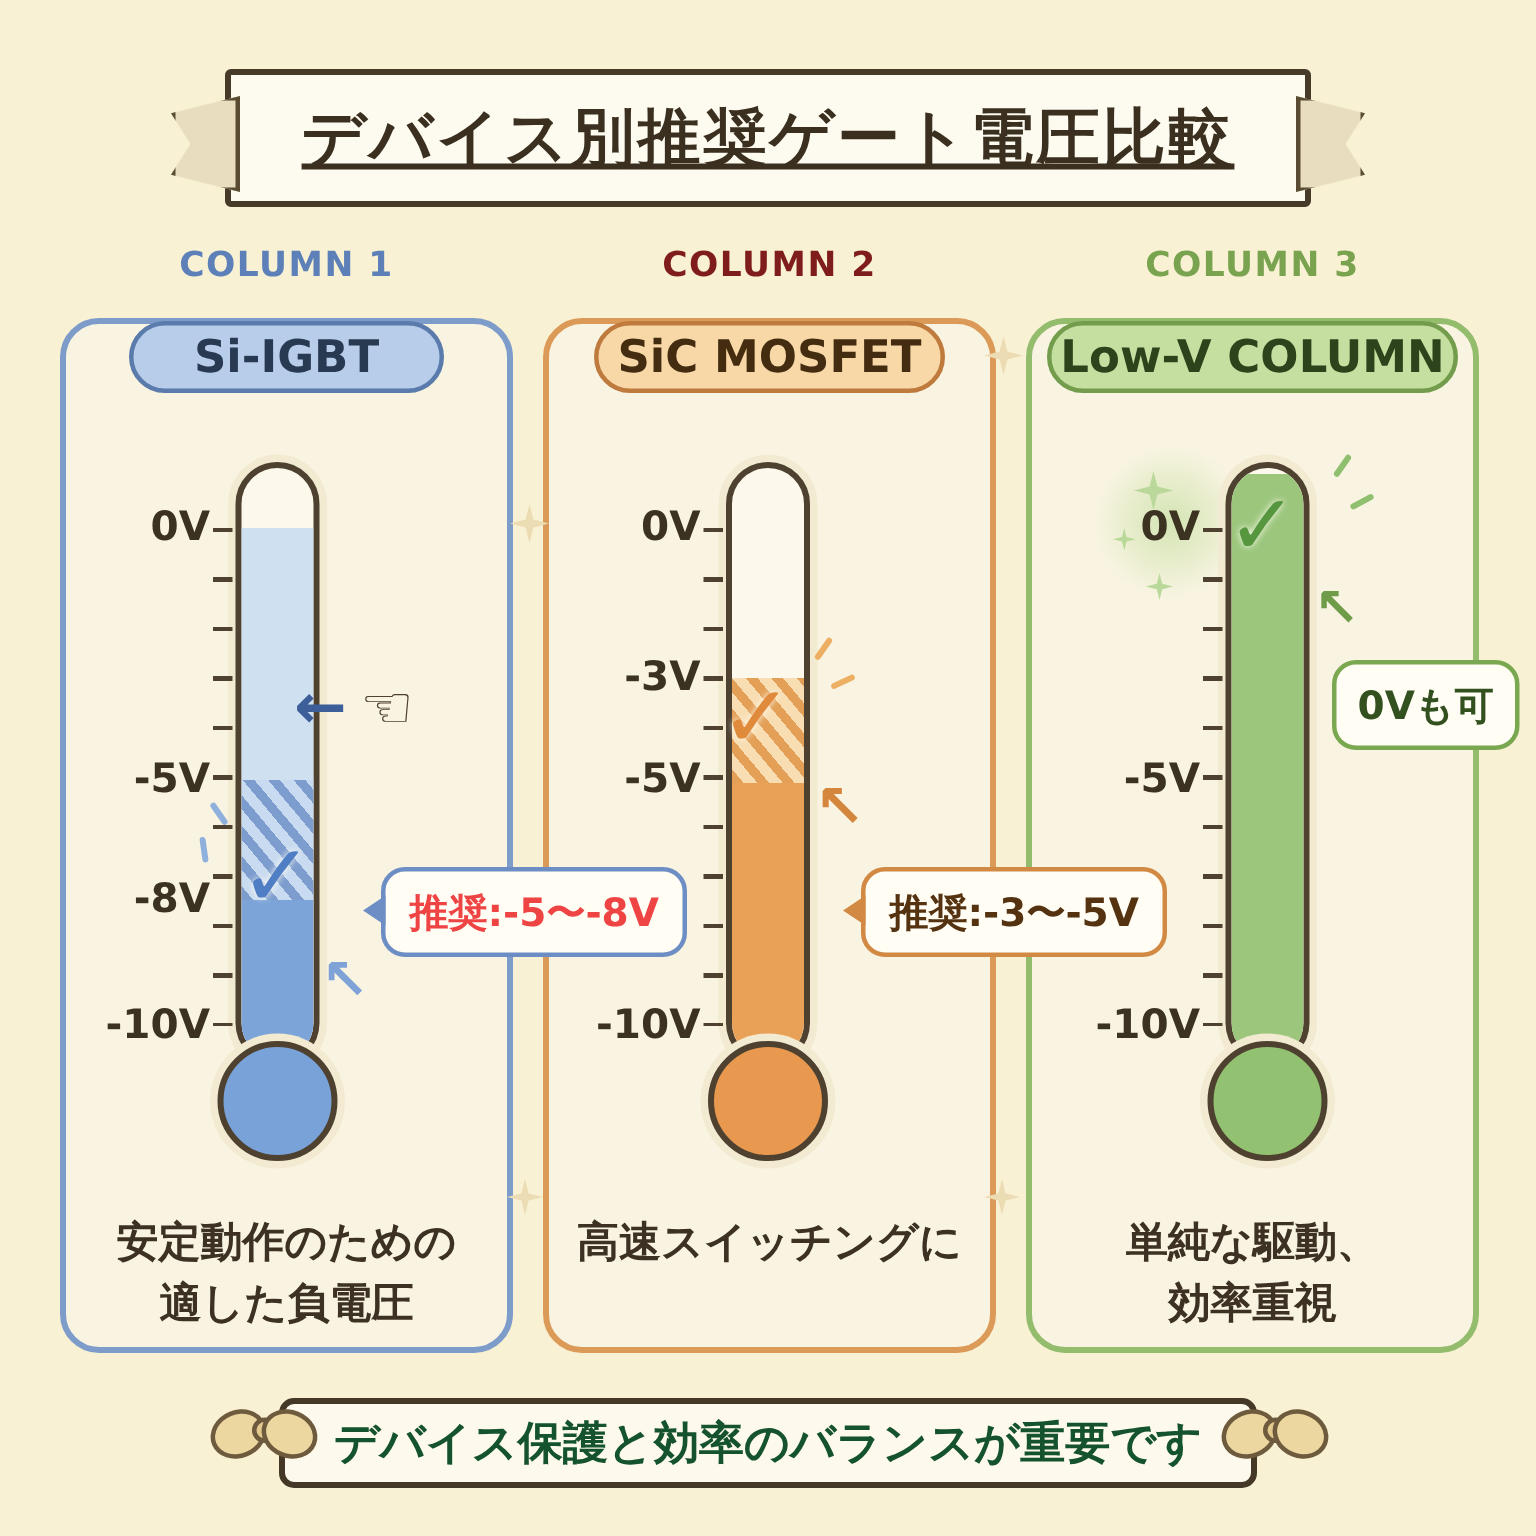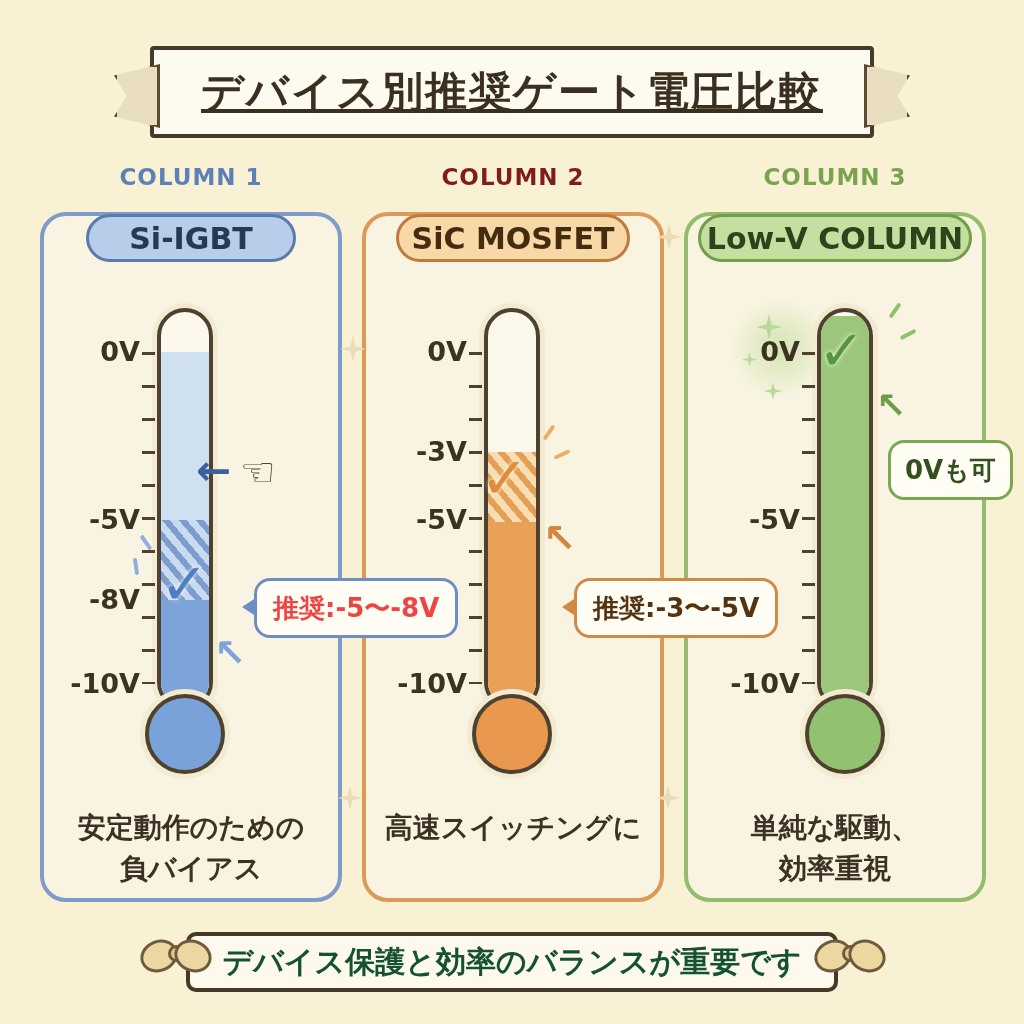--- a/index.html
+++ b/index.html
@@ -214,21 +214,21 @@
   <div class="sparkle sp2"></div>
   <div class="sparkle sp3"></div>
   <div class="spark g1"></div>
   <div class="spark g2"></div>
   <span class="check c3">✓</span>
   <span class="glyph arrow-ul-c3">↖</span>
   <div class="callout c3">0Vも可</div>
 
   <div class="desc c1">
     <div>安定動作のための</div>
-    <div>負バイアス</div>
+    <div>適した負電圧</div>
   </div>
   <div class="desc c2">
     <div>高速スイッチングに</div>
   </div>
   <div class="desc c3">
     <div>単純な駆動、</div>
     <div>効率重視</div>
   </div>
 
   <div class="footer-band">

